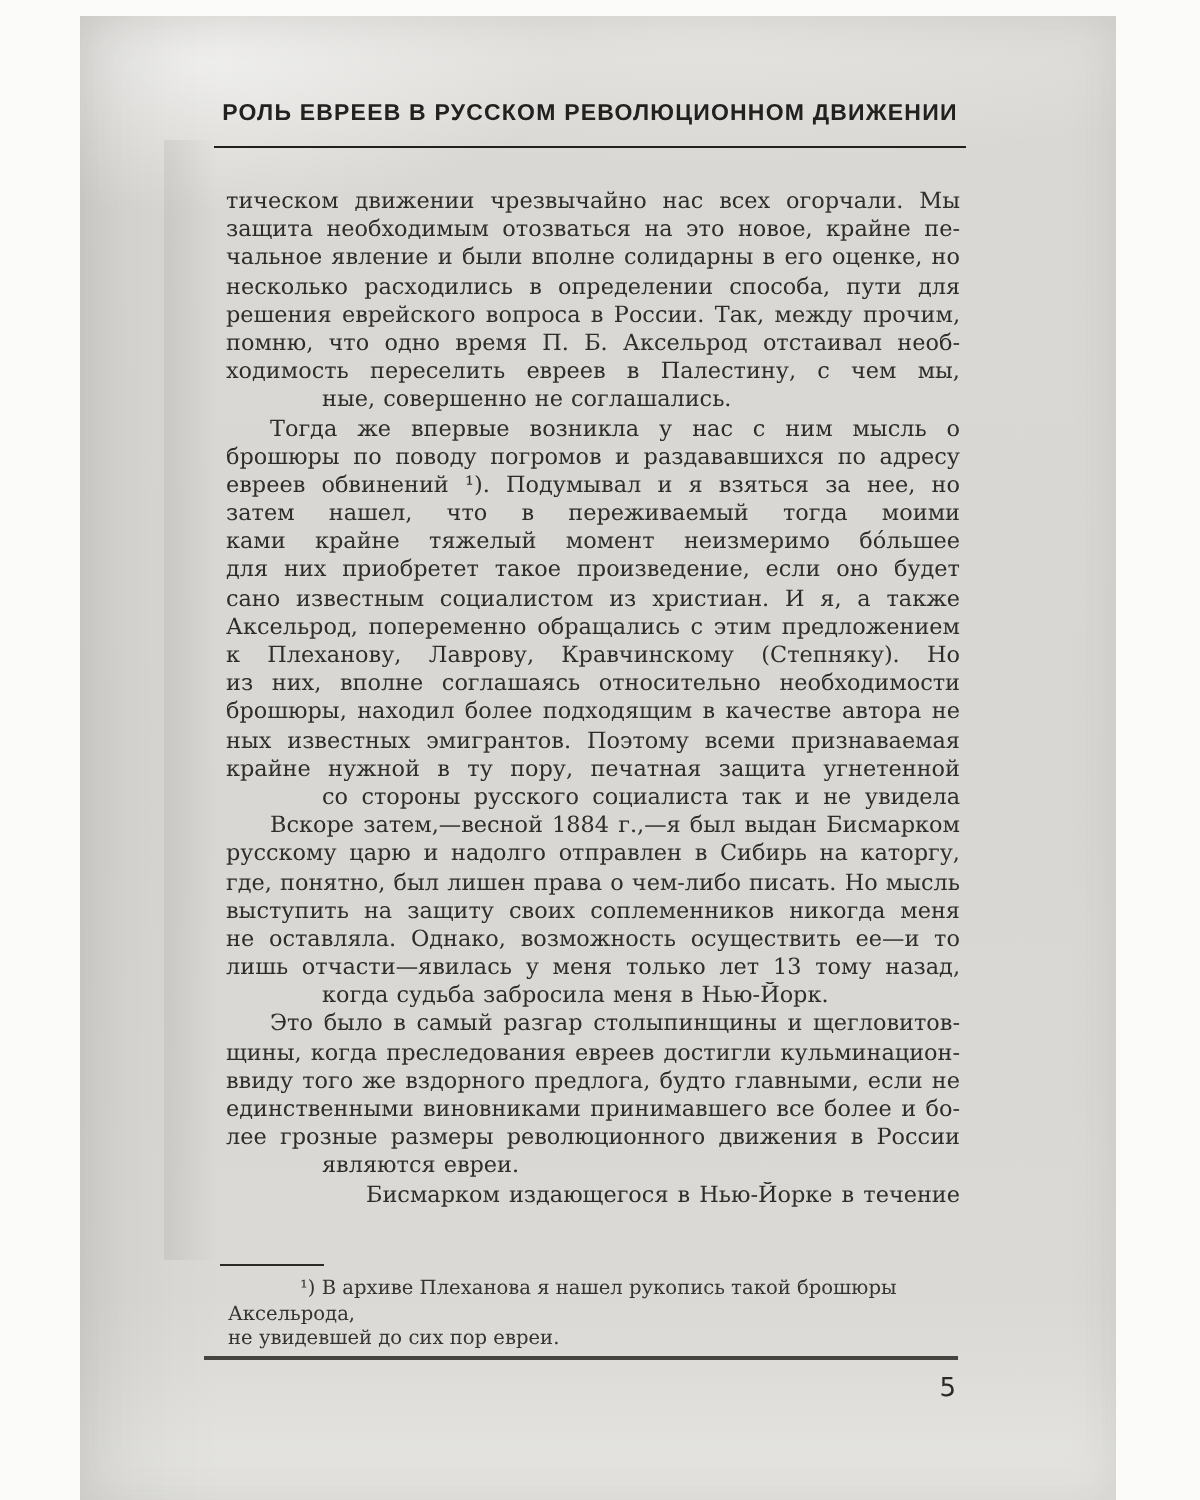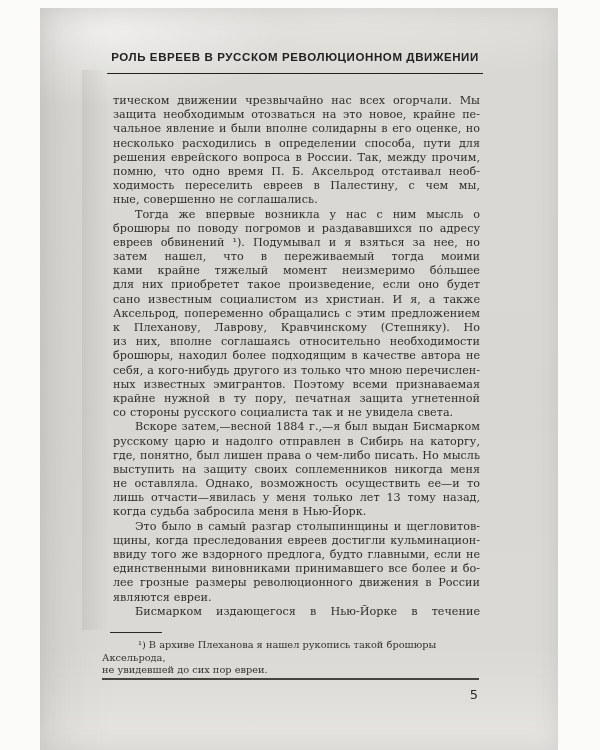--- a/index.html
+++ b/index.html
@@ -33,31 +33,31 @@
   .body-text{
     position:absolute;left:73px;top:86px;width:367px;
     font-size:11.2px;color:#2e2d2a;
   }
   .para{margin:0;padding:0;}
   .line{
     line-height:14.2px;height:14.2px;overflow:hidden;
     text-align:justify;text-align-last:justify;
     word-spacing:0.5px;white-space:normal;
   }
-  .para .line:last-child{text-align-last:left;}
+  .para .line:last-child{text-align-last:left;margin-left:48px;}
   .para:not(:first-child) .line:first-child{text-indent:22px;}
   .footnote-rule{
     position:absolute;left:70px;top:624px;width:52px;height:0;
     border-top:1.6px solid #2a2927;
   }
   .footnote{
     position:absolute;left:62px;top:631px;width:382px;
     font-size:9.8px;color:#343330;
   }
-  .fn-line{line-height:12.6px;}
+  .fn-line{line-height:12.6px;margin-left:12px;}
   .fn-line:first-child{text-indent:36px;}
   .bottom-rule{
     position:absolute;left:62px;top:670px;width:377px;height:0;
     border-top:2.6px solid #45443f;
   }
   .page-number{
     position:absolute;left:400px;top:679px;width:38px;
     text-align:right;
     font-family:"DejaVu Sans", sans-serif;
     font-size:13px;color:#2b2a28;
@@ -92,21 +92,20 @@
           <div class="line">брошюры по поводу погромов и раздававшихся по адресу</div>
           <div class="line">евреев обвинений ¹). Подумывал и я взяться за нее, но вскоре</div>
           <div class="line">затем нашел, что в переживаемый тогда моими соплеменни-</div>
           <div class="line">ками крайне тяжелый момент неизмеримо бо́льшее значение</div>
           <div class="line">для них приобретет такое произведение, если оно будет напи-</div>
           <div class="line">сано известным социалистом из христиан. И я, а также</div>
           <div class="line">Аксельрод, попеременно обращались с этим предложением</div>
           <div class="line">к Плеханову, Лаврову, Кравчинскому (Степняку). Но каждый</div>
           <div class="line">из них, вполне соглашаясь относительно необходимости этой</div>
           <div class="line">брошюры, находил более подходящим в качестве автора не</div>
-          <div class="line">себя, а кого-нибудь другого из только что мною перечислен-</div>
           <div class="line">ных известных эмигрантов. Поэтому всеми признаваемая</div>
           <div class="line">крайне нужной в ту пору, печатная защита угнетенной нации</div>
           <div class="line">со стороны русского социалиста так и не увидела света.</div>
         </div>
         <div class="para">
           <div class="line">Вскоре затем,—весной 1884 г.,—я был выдан Бисмарком</div>
           <div class="line">русскому царю и надолго отправлен в Сибирь на каторгу,</div>
           <div class="line">где, понятно, был лишен права о чем-либо писать. Но мысль</div>
           <div class="line">выступить на защиту своих соплеменников никогда меня</div>
           <div class="line">не оставляла. Однако, возможность осуществить ее—и то</div>

